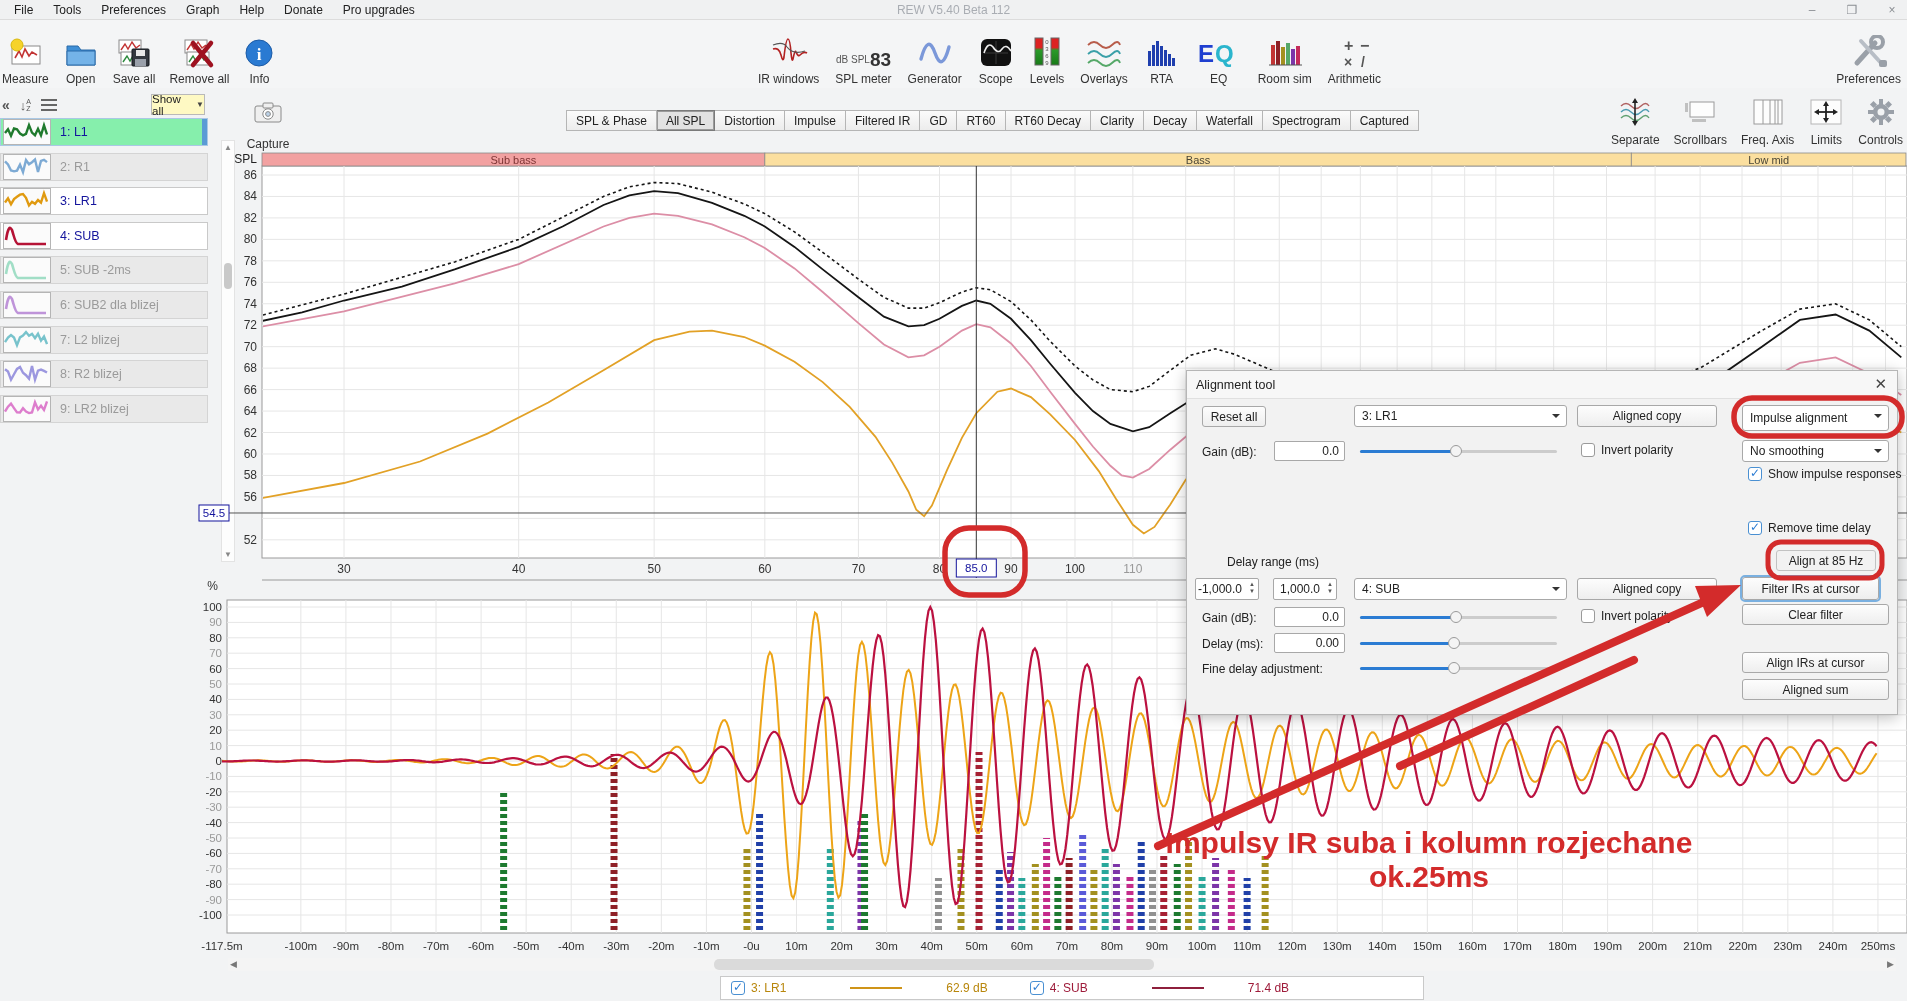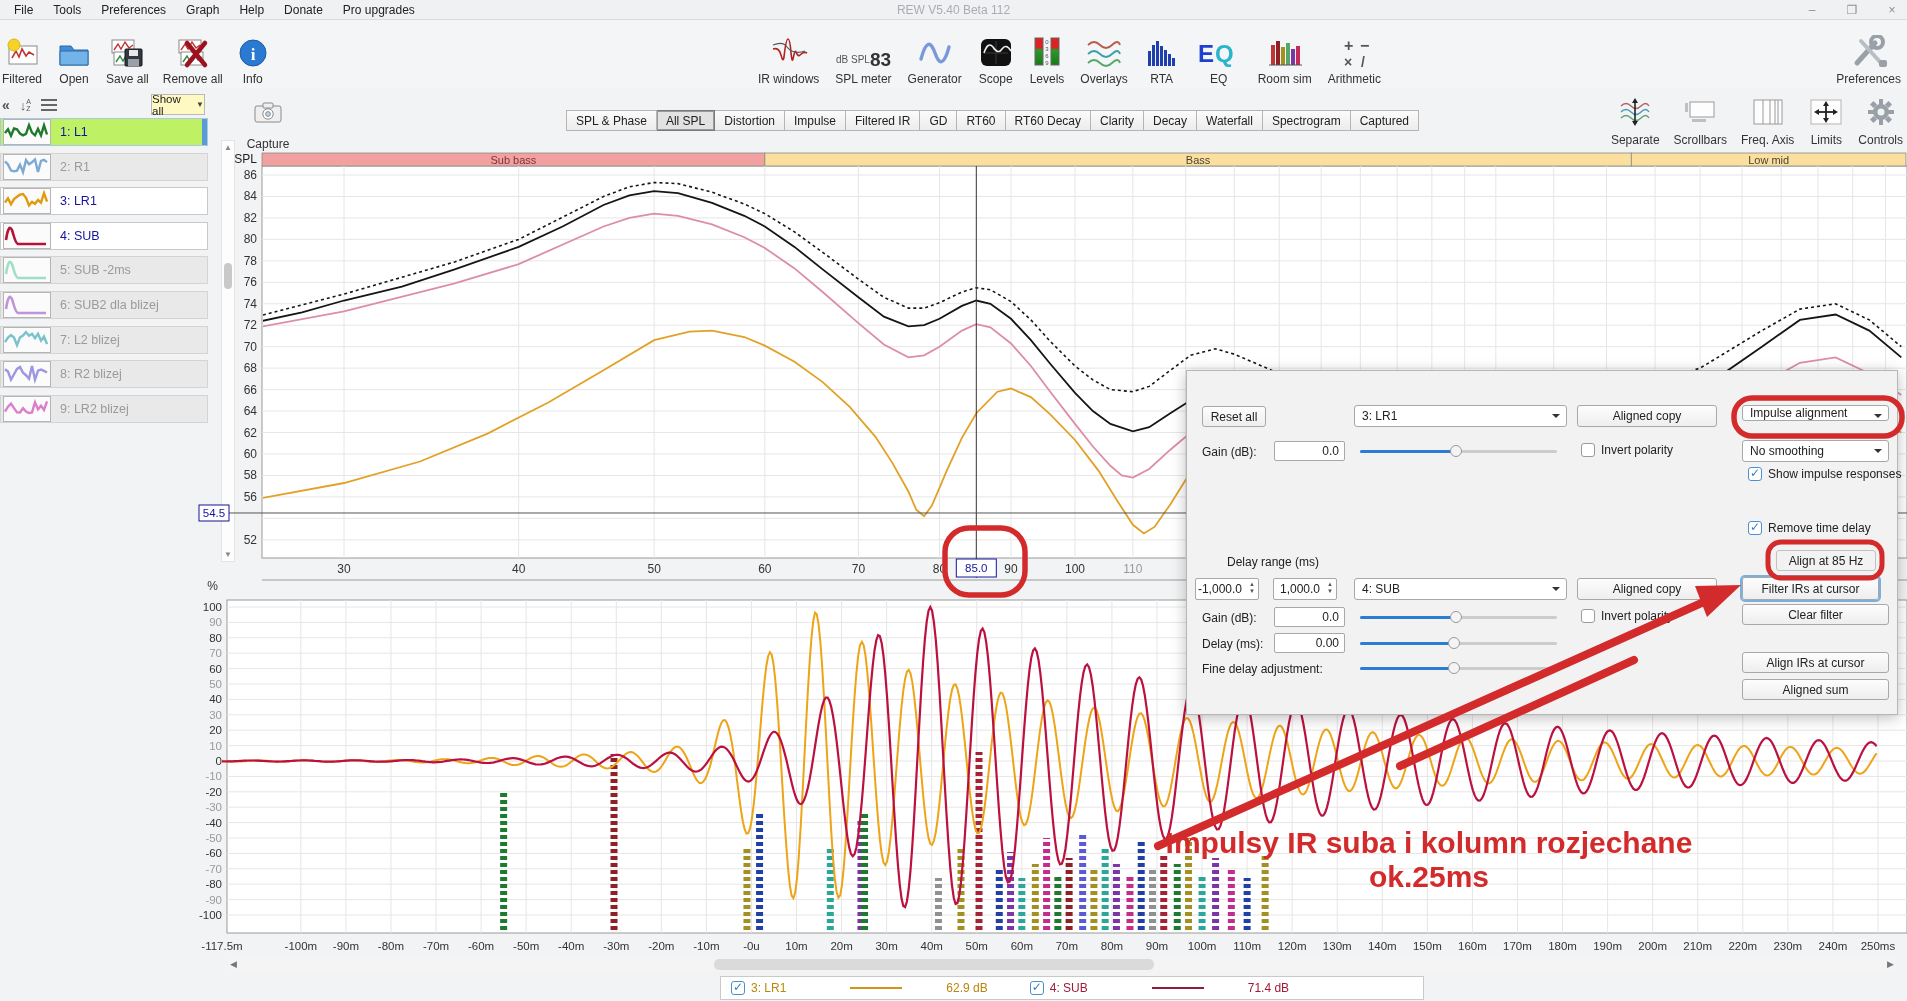--- a/index.html
+++ b/index.html
@@ -39,21 +39,21 @@
   #graph-controls{position:absolute;right:4px;top:97px;display:flex;gap:14px;}
   .gc-item{display:flex;flex-direction:column;align-items:center;justify-content:flex-end;}
   .gc-item .lb{font-size:12px;color:#333;margin-top:2px;white-space:nowrap;}
   
   #sidebar{position:absolute;left:0;top:118px;width:208px;}
   .sb-item{position:absolute;left:0;width:208px;height:28px;display:flex;align-items:center;background:#e9e9e9;border:1px solid #d4d4d4;box-sizing:border-box;}
   .sb-item .thumb{width:46px;height:24px;background:#fbfbfb;border:1px solid #b5b5b5;margin-left:2px;}
   .sb-item .lab{font-size:12.5px;color:#9a9a9a;margin-left:9px;white-space:nowrap;}
   .sb-item.shown{background:#fff;border-color:#c9c9c9;}
   .sb-item.shown .lab{color:#14149c;}
-  .sb-item.highlight{background:#bef264;border-color:#aac8e4;}
+  .sb-item.highlight{background:#86efac;border-color:#aac8e4;}
   .sb-item.highlight .lab{color:#14149c;}
   .sb-item .accent{position:absolute;right:0;top:0;width:5px;height:100%;background:#5b9bd5;display:none;}
   .sb-item.highlight .accent{display:block;}
   #sb-scroll{position:absolute;left:221px;top:140px;width:12px;height:420px;background:#fdfdfd;border:1px solid #e3e3e3;}
   #sb-scroll .ar{position:absolute;left:0;width:12px;font-size:8px;color:#888;text-align:center;}
   #sb-scroll .th{position:absolute;left:2px;width:8px;border-radius:4px;background:#c9c9c9;}
   
   #charts{position:absolute;left:0;top:0;z-index:5;pointer-events:none;}
   
   #hscroll{position:absolute;left:228px;top:958px;width:1668px;height:13px;background:#f4f4f4;z-index:6;}
@@ -115,21 +115,21 @@
 <div id="toolbar">
   <div id="tb-left">
       <div class="tb-item">
         <div class="ic">
           <svg width="38" height="32">
             <rect x="6" y="9" width="28" height="18" fill="#fff" stroke="#8a8a8a"></rect>
             <path d="M9 21 l4 -7 3 6 3 -8 4 7 3 -4 5 3" stroke="#c23434" fill="none" stroke-width="1.6"></path>
             <circle cx="11" cy="8" r="6" fill="#f6d32a" stroke="#d9b90c"></circle>
           </svg>
         </div>
-        <div class="lb">Filtered</div>
+        <div class="lb">Measure</div>
       </div>
       <div class="tb-item">
         <div class="ic">
           <svg width="36" height="30">
             <path d="M4 7 h11 l3 4 h14 v15 h-28 z" fill="#3f8fd6" stroke="#2a6aa8"></path>
             <path d="M4 12 h28 v14 h-28 z" fill="#74b3e8" stroke="#2a6aa8"></path>
           </svg>
         </div>
         <div class="lb">Open</div>
       </div>
@@ -742,25 +742,29 @@
     </div>
     <div class="lg-entry" style="margin-left: 42px;">
       <span class="cb checked"></span>
       <span class="nm" style="color: rgb(158, 27, 58);">4: SUB</span>
       <span class="ln" style="background: rgb(142, 31, 60);"></span>
       <span class="vl" style="color: rgb(158, 27, 58);">71.4 dB</span>
     </div>
   </div>
 
 <div id="dialog">
+  <div class="titlebar">
+    <span class="t">Alignment tool</span>
+    <span class="close">✕</span>
+  </div>
 
   <div class="btn" style="left:15px;top:35px;width:64px;height:21px;">Reset all</div>
   <div class="dd" style="left:167px;top:34px;width:213px;height:22px;">3: LR1</div>
   <div class="btn" style="left:390px;top:34px;width:140px;height:22px;">Aligned copy</div>
-  <div class="dd" style="left:555px;top:34px;width:147px;height:16px;">Impulse alignment</div>
+  <div class="dd" style="left:555px;top:34px;width:147px;height:26px;">Impulse alignment</div>
 
   <div class="dlabel" style="left:15px;top:74px;">Gain (dB):</div>
   <div class="inp" style="left:87px;top:70px;width:71px;height:20px;">0.0</div>
   <div class="slider" style="left:173px;top:73px;width:197px;">
     <div class="tr"></div>
       <div class="fl" style="width:95px;"></div>
       <div class="kn" style="left:90px;"></div>
   </div>
   <div class="cbrow" style="left:394px;top:72px;">
     <span class="cb"></span>

